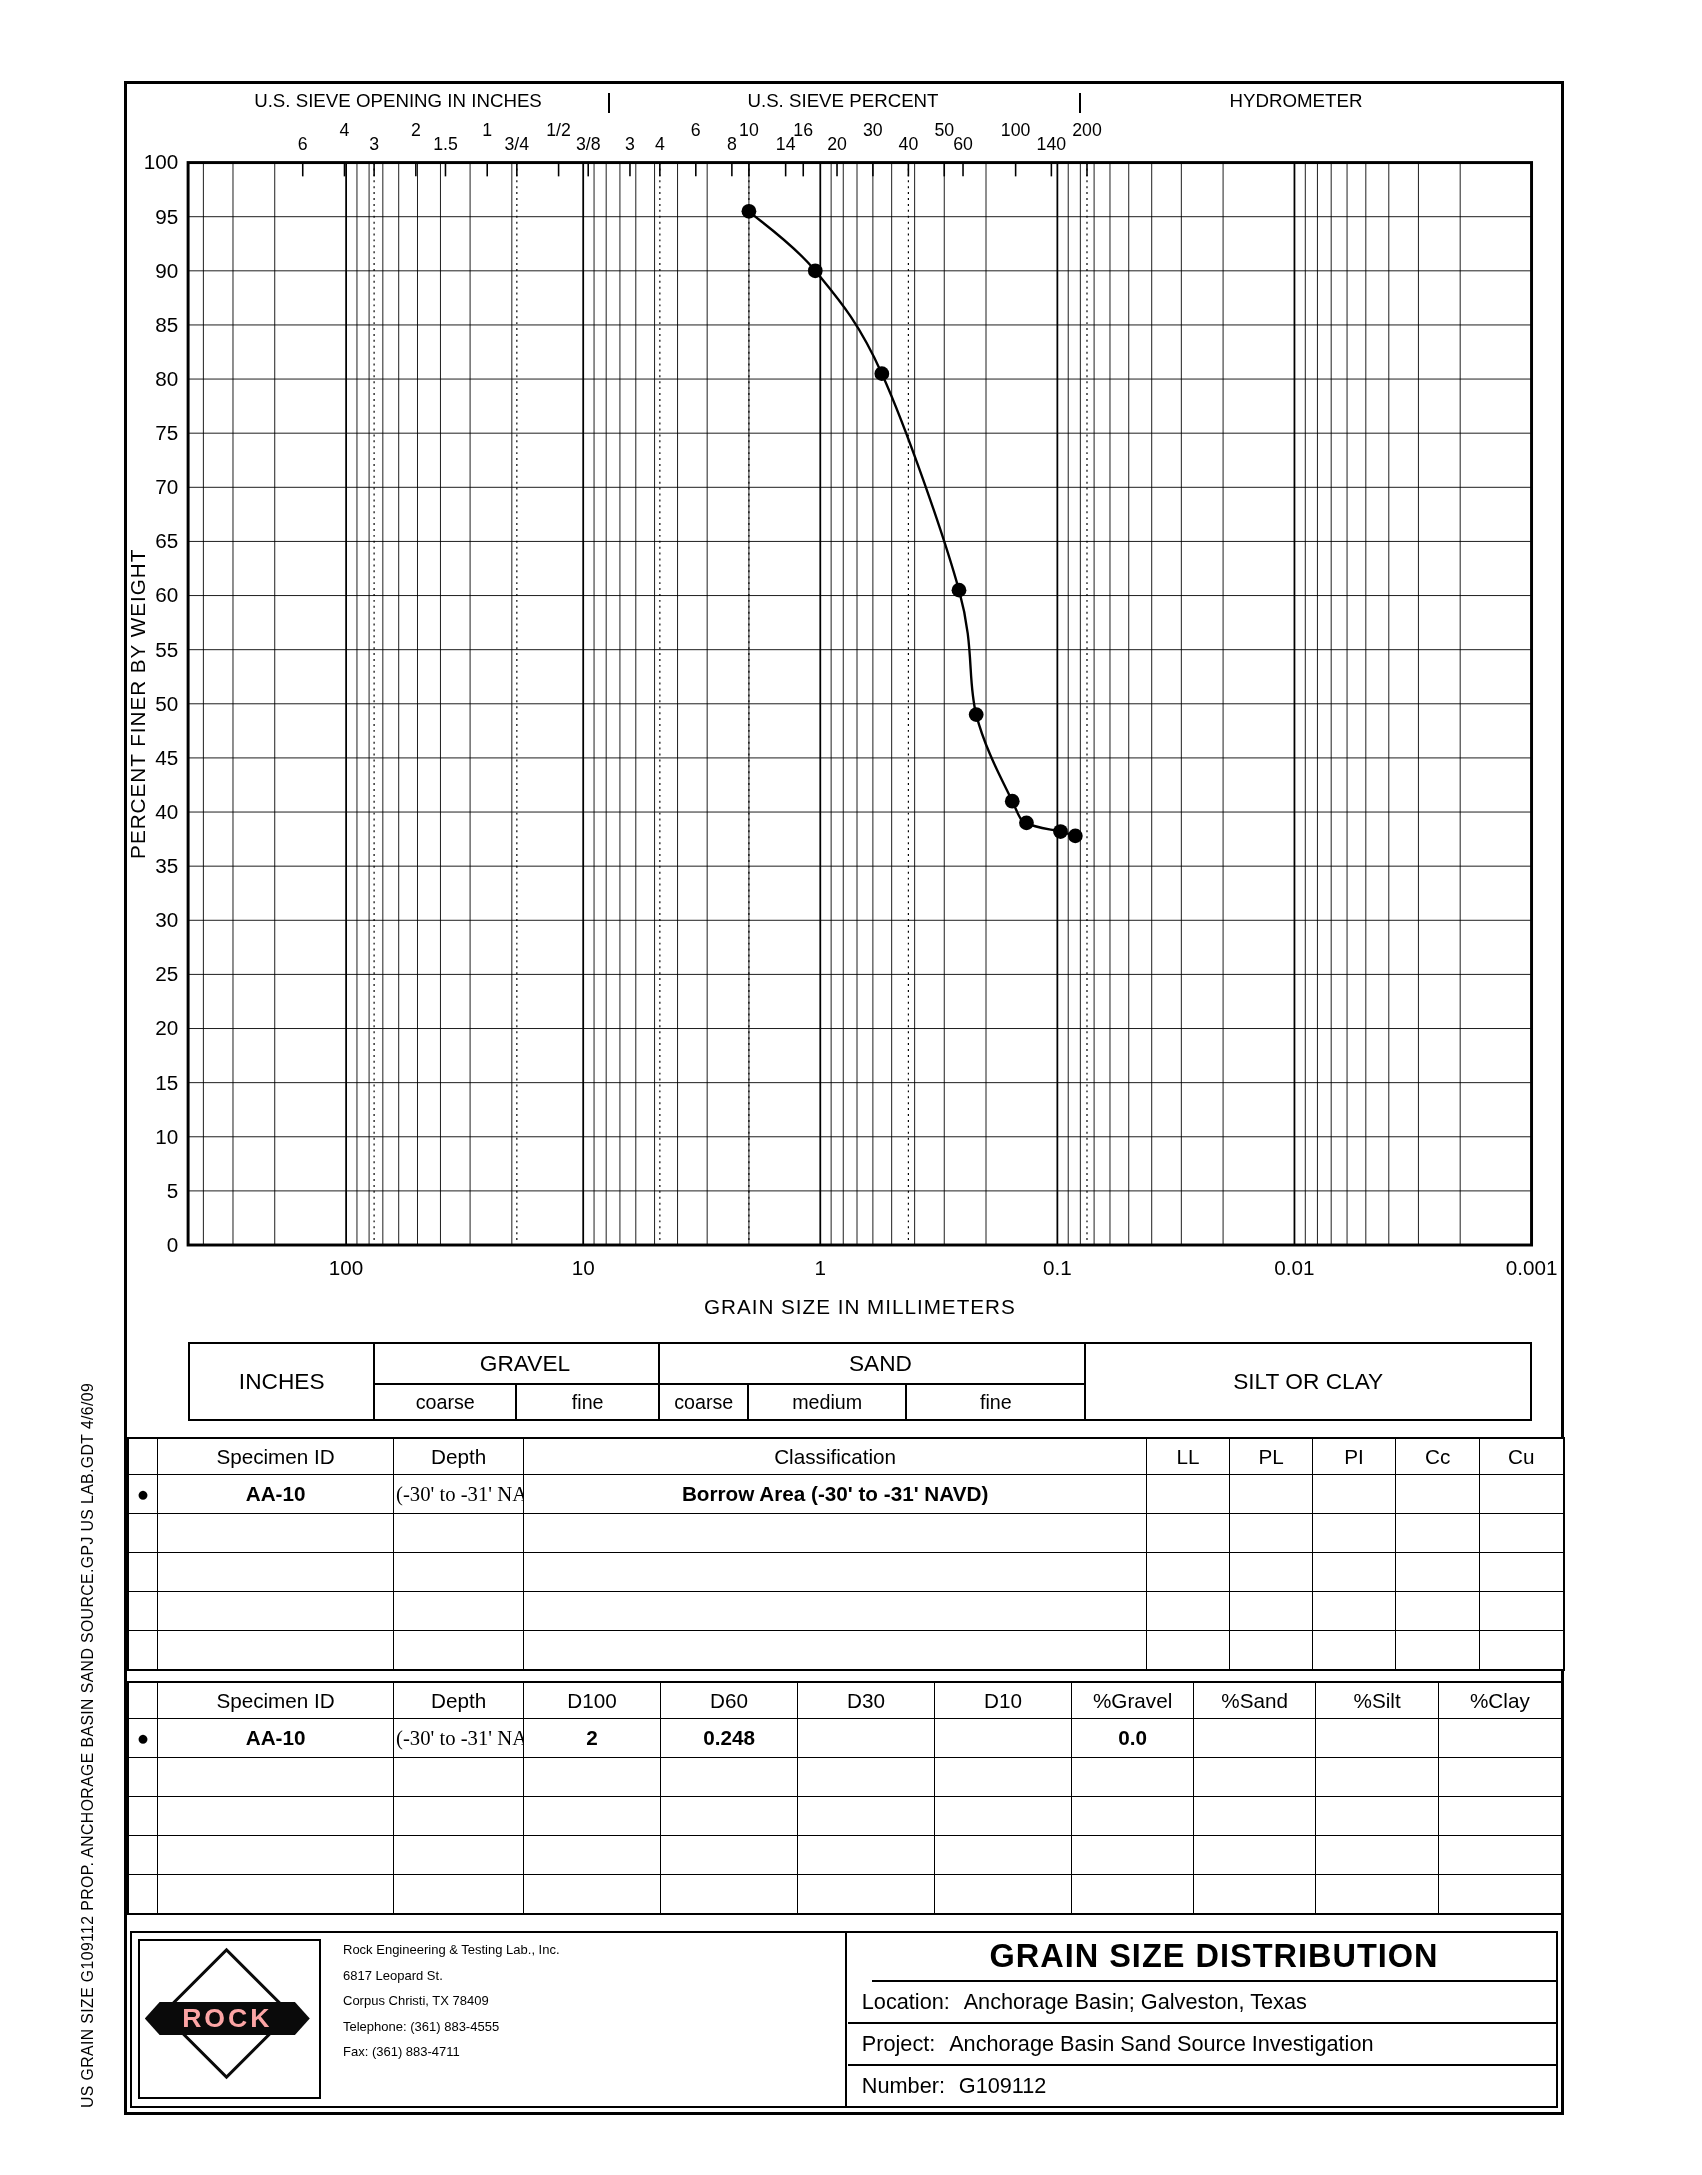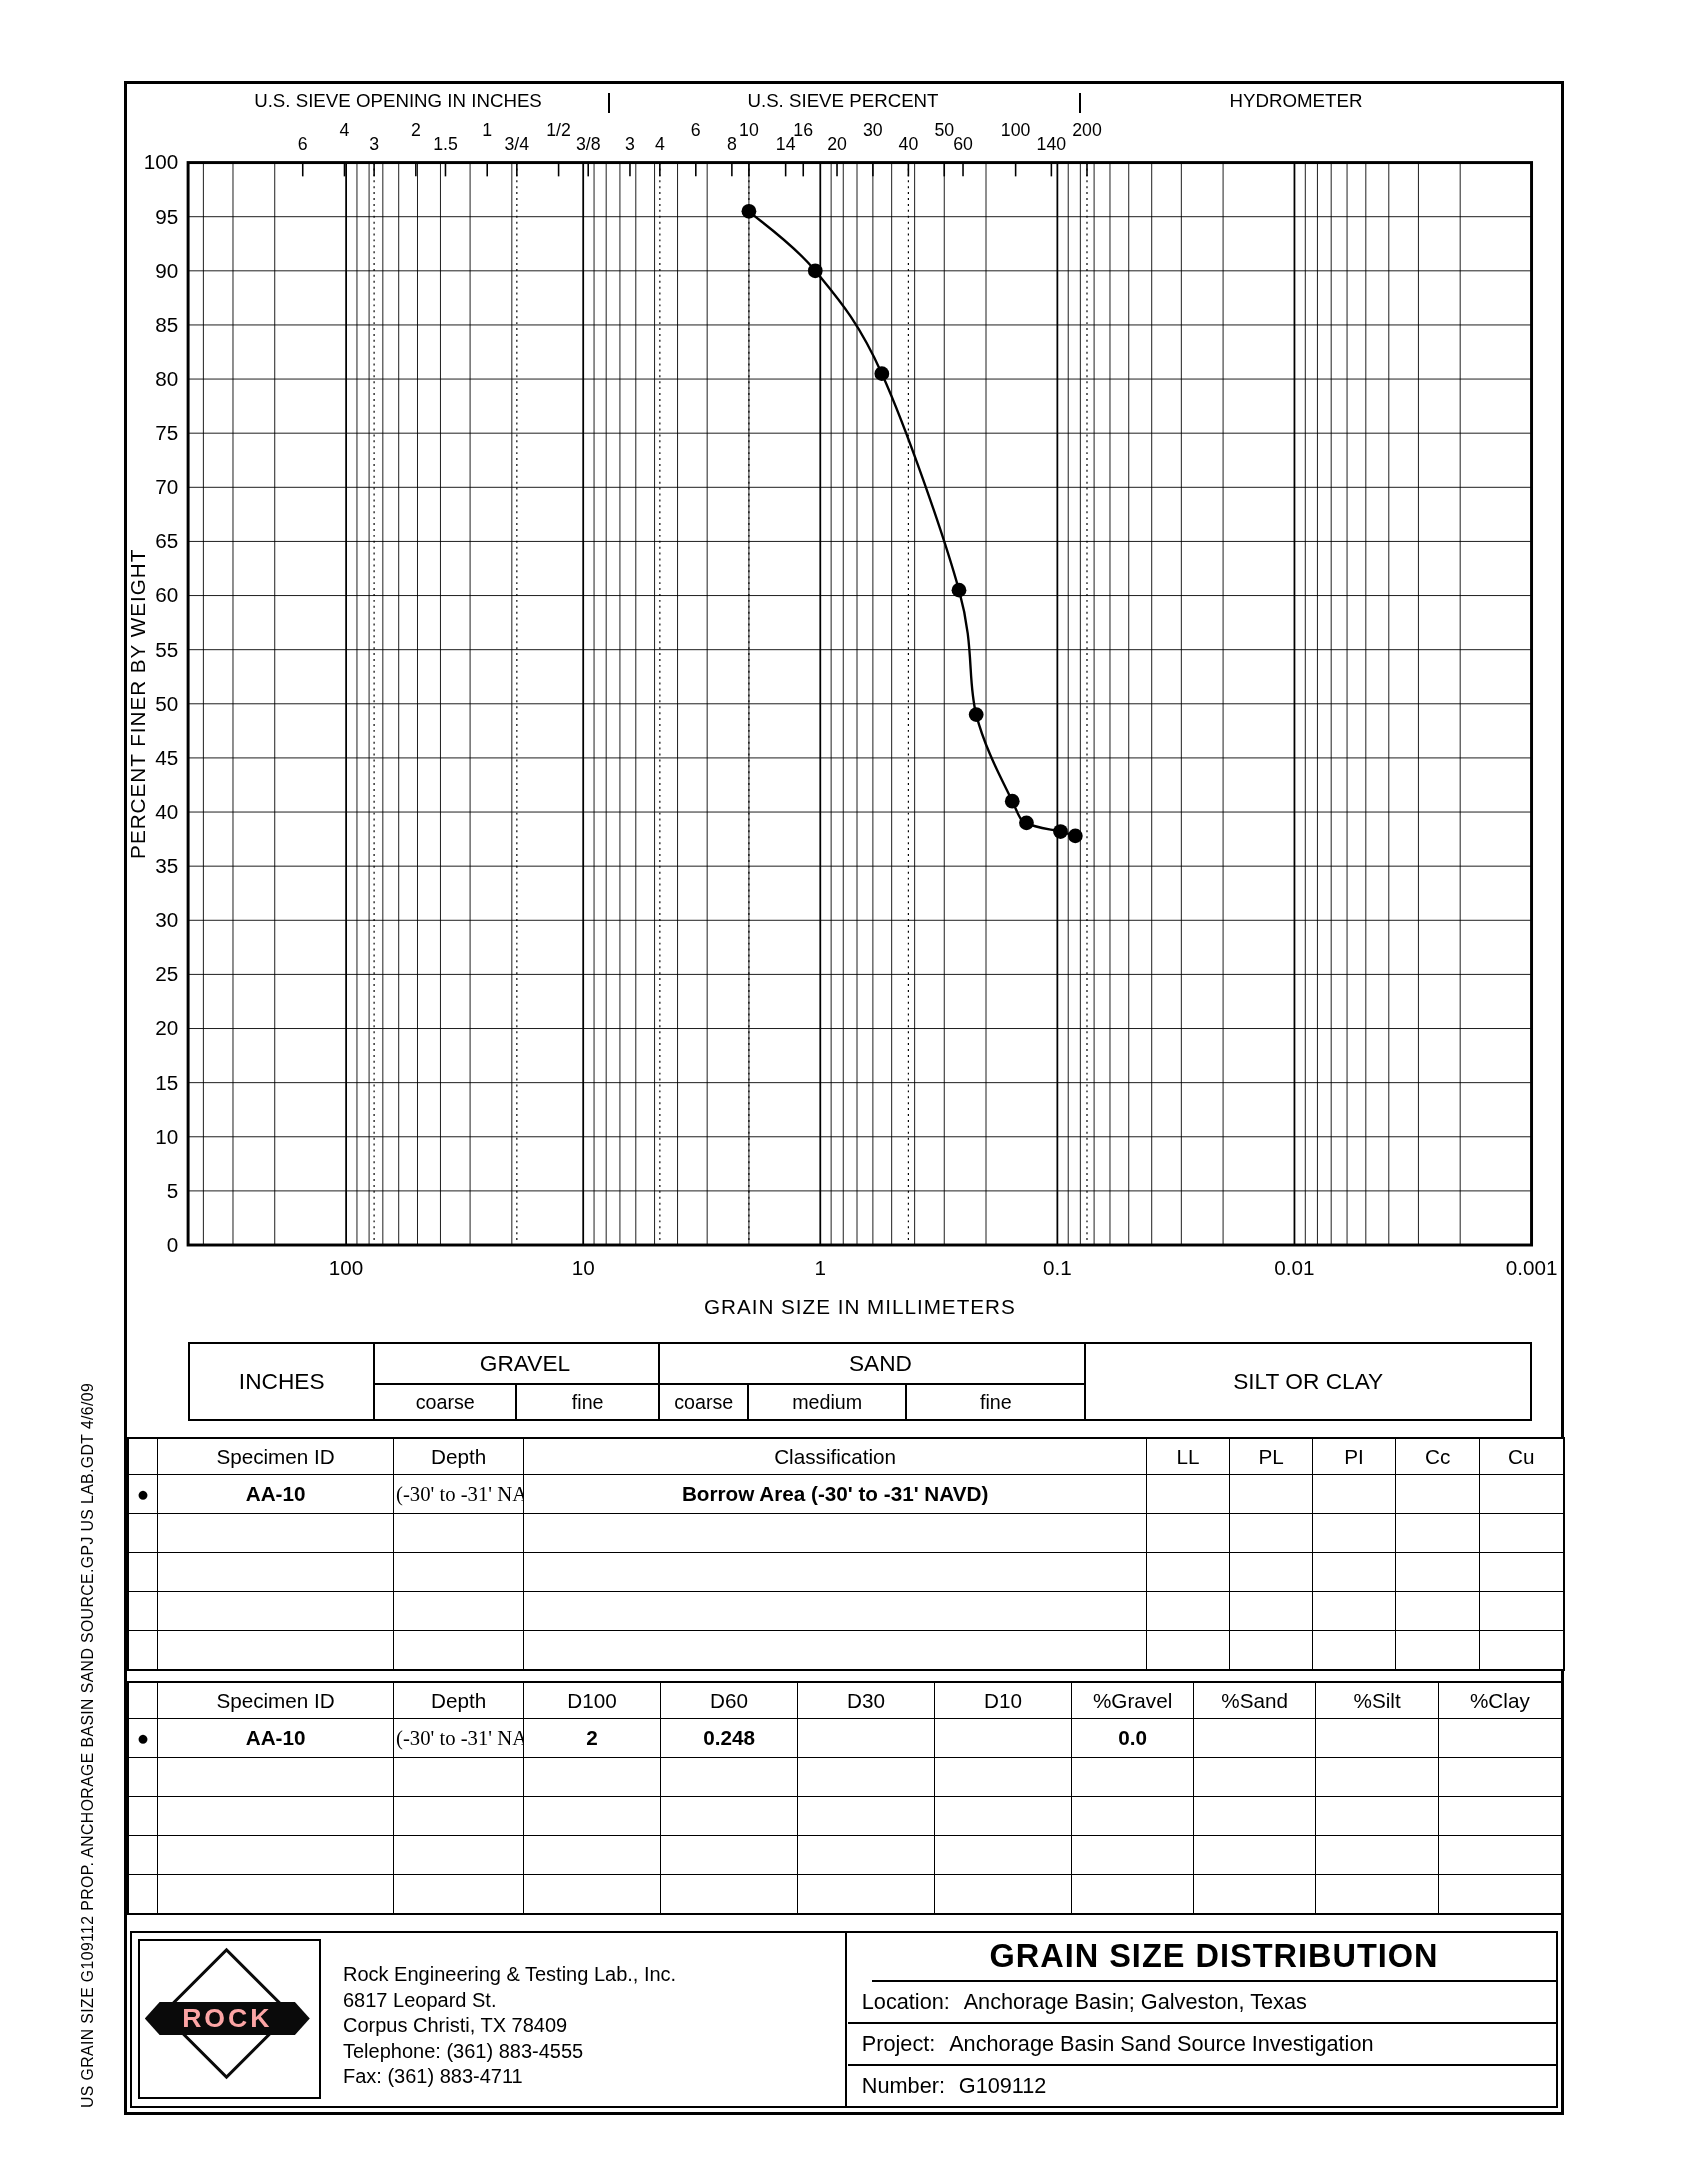--- a/index.html
+++ b/index.html
@@ -31,21 +31,21 @@
   td.c-depth{text-align:left;font-family:"Liberation Serif",serif;}
   td.c-val,td.c-class{font-weight:bold;}
   td.c-mark{font-size:16.7px;}
   #spec-table{top:1353px;}
   #results-table{top:1597px;}
   
   .footer{position:absolute;left:3px;right:3px;bottom:3.9px;height:173px;border:2.5px solid #000;background:#fff;}
   .logo-box{position:absolute;left:5.9px;top:5.9px;width:179px;height:156px;border:2px solid #000;}
   .logo-diamond{position:absolute;left:40px;top:25.6px;width:87px;height:87px;border:3.9px solid #0a0a0a;transform:rotate(45deg);}
   .logo-band{position:absolute;left:4.9px;top:61px;width:165px;height:33px;background:#0a0a0a;clip-path:polygon(0 50%,9% 0,91% 0,100% 50%,91% 100%,9% 100%);color:#fca5a5;display:flex;align-items:center;justify-content:center;font-size:26.6px;font-weight:bold;letter-spacing:3px;}
-  .company{position:absolute;left:211px;top:29px;font-size:20px;line-height:25.6px;}
+  .company{position:absolute;left:211px;top:4px;font-size:13px;line-height:25.6px;}
   .f-divider{position:absolute;left:713px;top:0;bottom:0;width:0;border-left:2.5px solid #000;}
   .proj{position:absolute;left:716px;right:0;top:0;bottom:0;display:flex;flex-direction:column;}
   .f-title{flex:0 0 47px;border-bottom:2px solid #000;display:flex;align-items:center;justify-content:center;font-size:32.5px;font-weight:bold;letter-spacing:1px;margin-left:24px;}
   .f-row{flex:1;border-bottom:2px solid #000;display:flex;align-items:center;padding-left:13.8px;font-size:21.7px;}
   .f-row.last{border-bottom:none;}
   .f-label{margin-right:13.8px;}
 </style>
 </head>
 <body>
 

